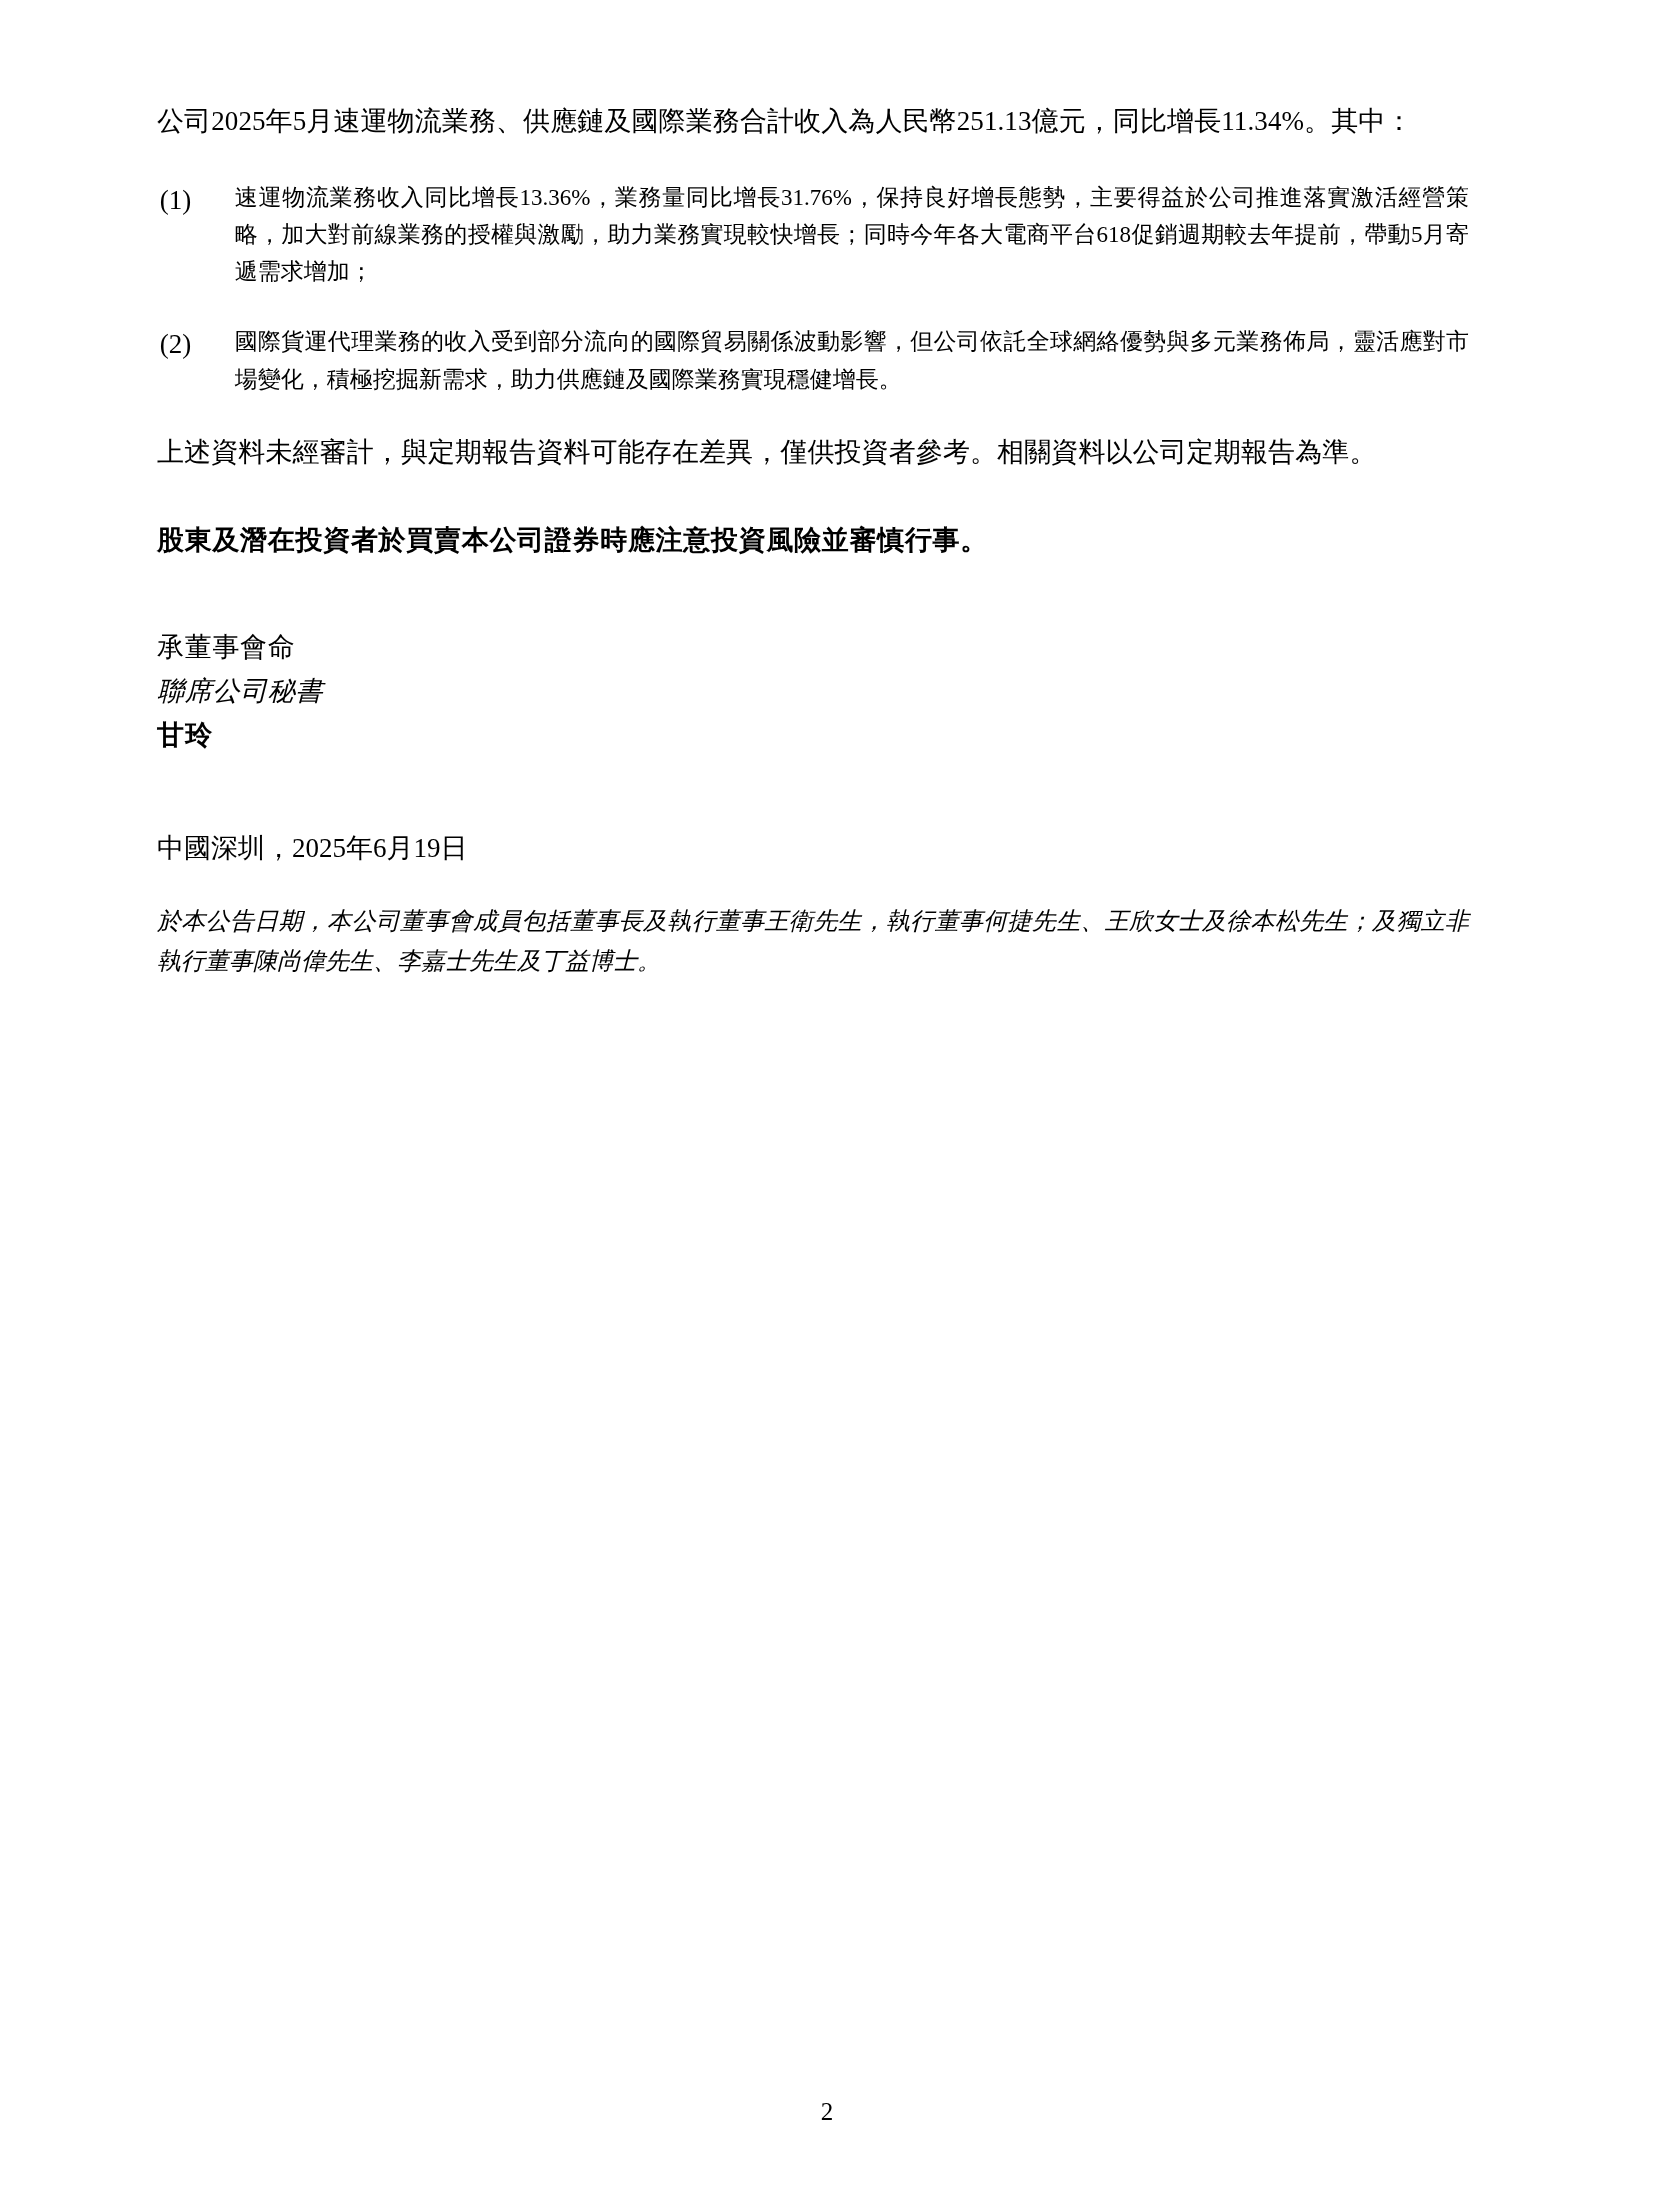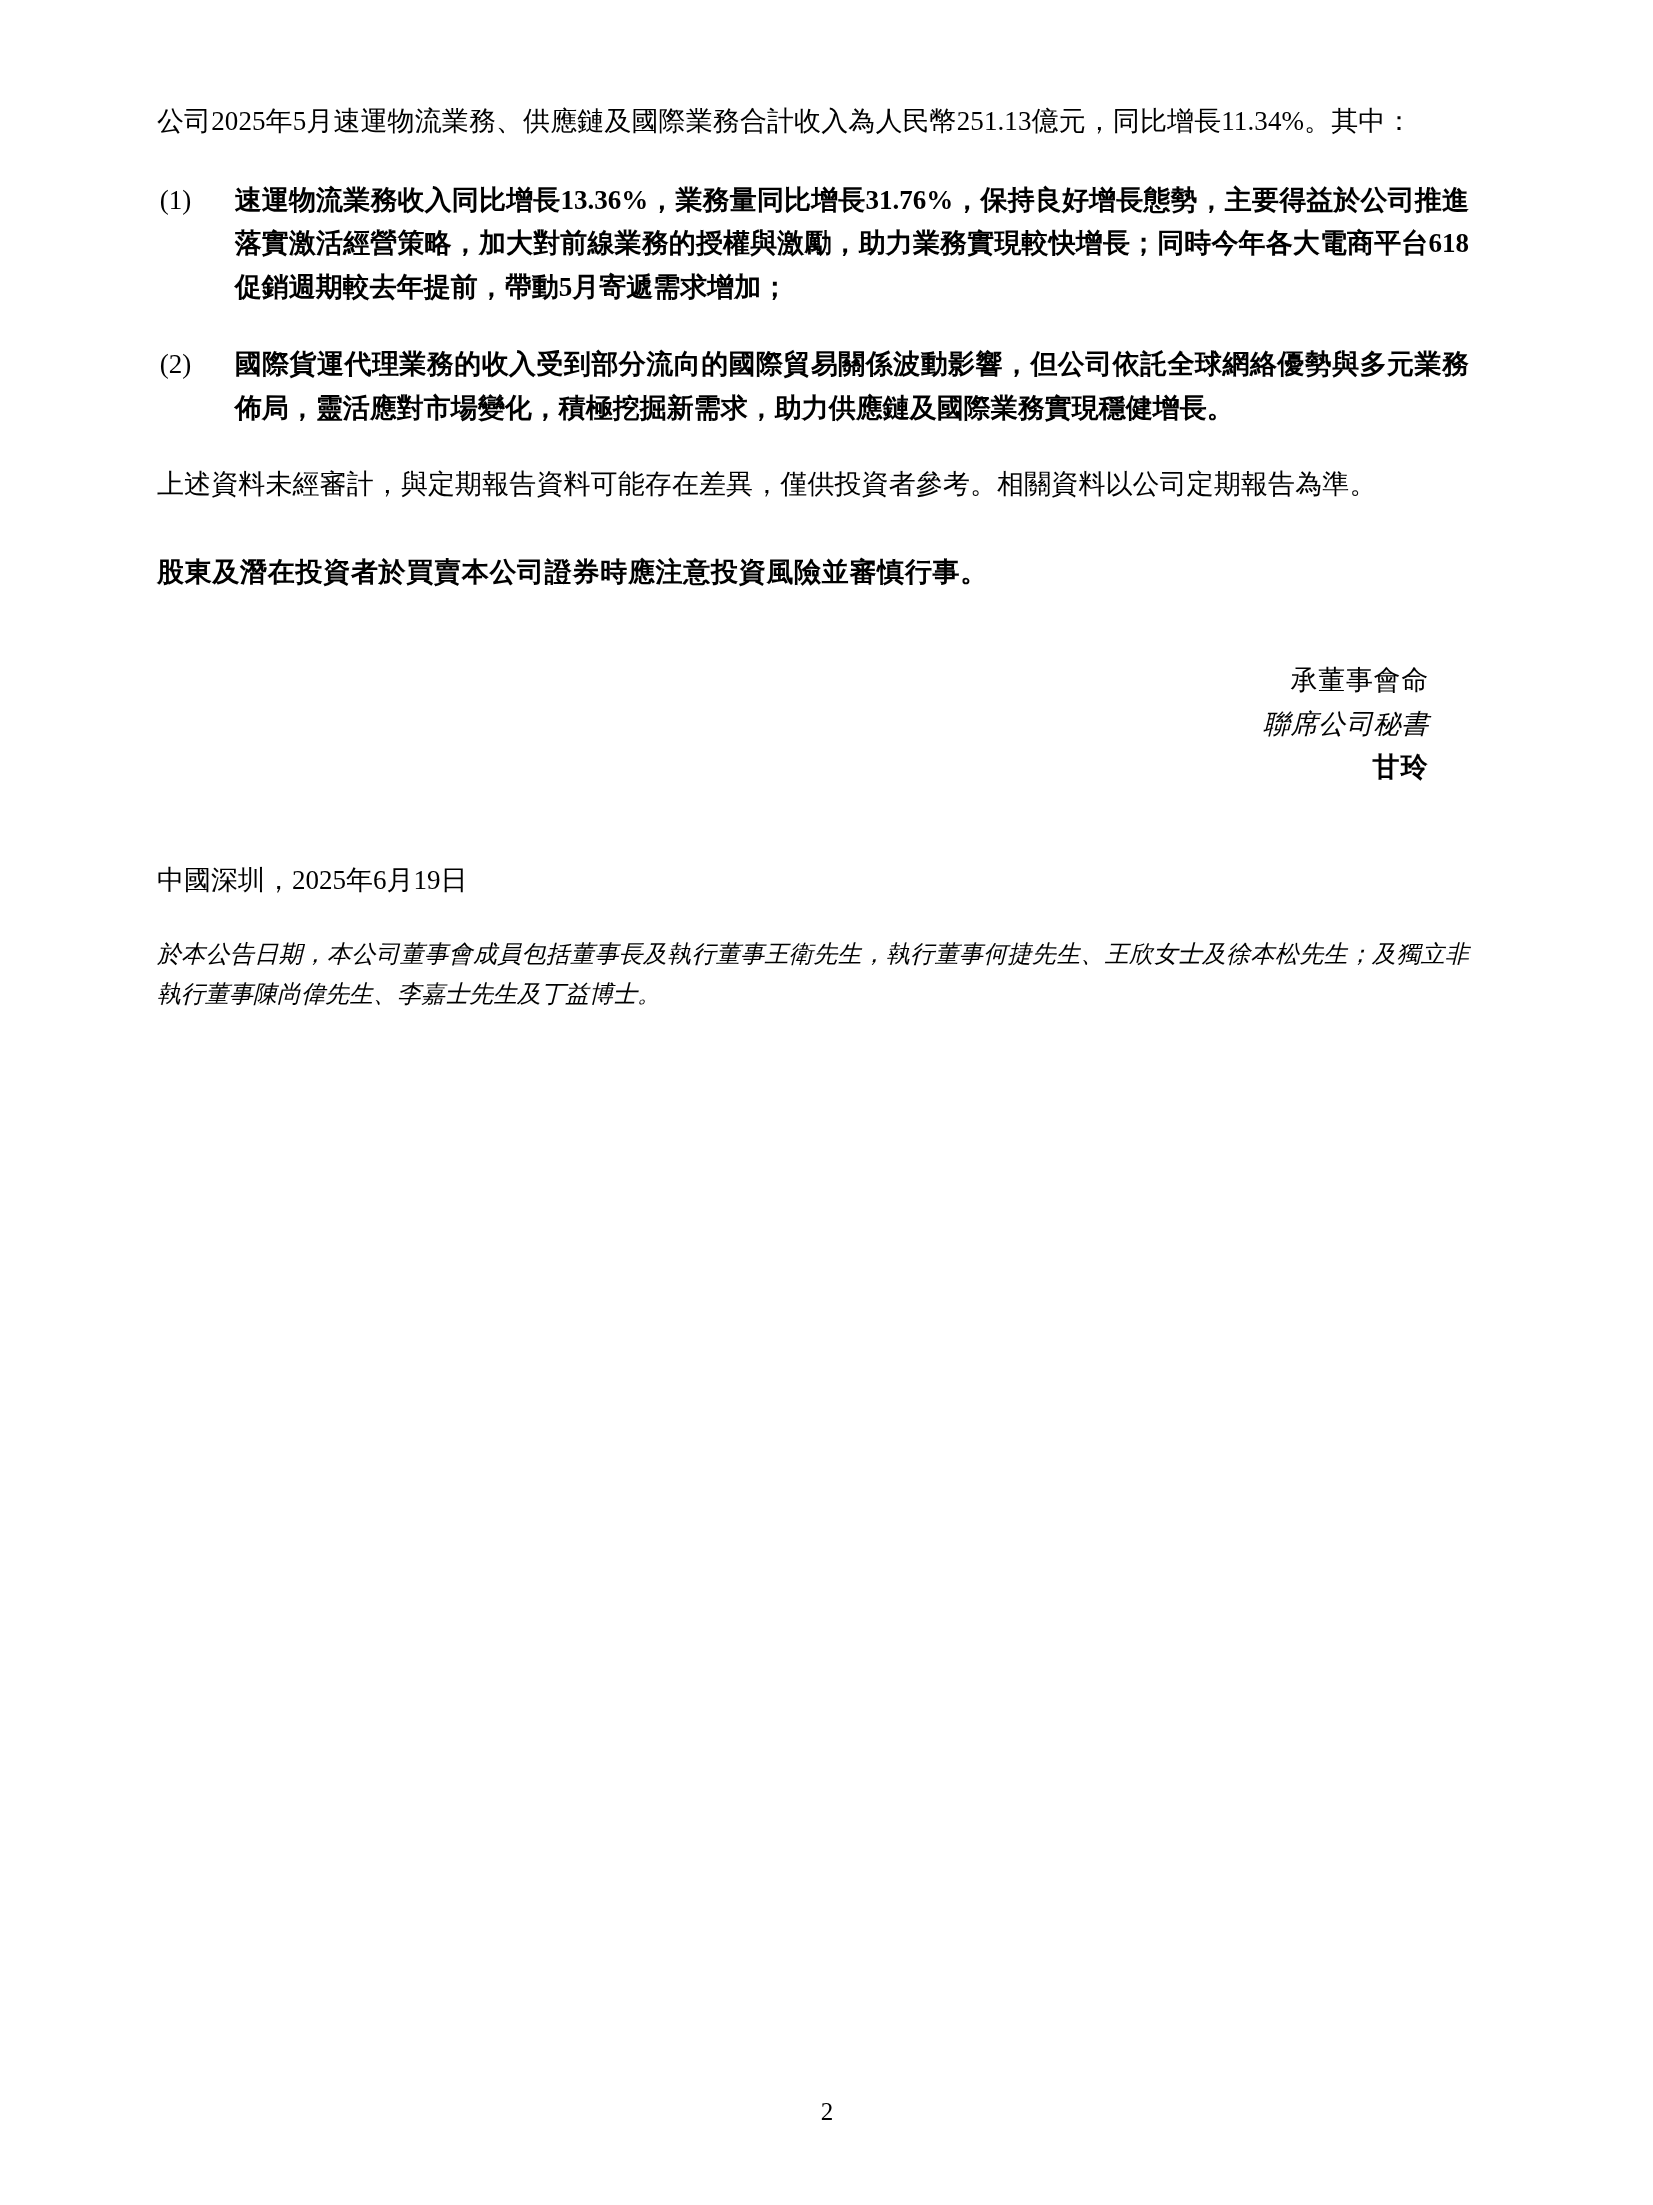--- a/index.html
+++ b/index.html
@@ -40,36 +40,34 @@
     padding-left: 2.7px;
   }
   .numbered .marker {
     flex: 0 0 auto;
     width: 75px;
     font-size: 27px;
     line-height: 1.62;
   }
   .numbered .body {
     flex: 1 1 auto;
-    font-size: 27px;
+    font-size: 23px;
     line-height: 1.62;
     text-align: justify;
     text-justify: inter-character;
-    font-weight: bold;
   }
   .bold-note {
     font-size: 27px;
     font-weight: bold;
     line-height: 1.62;
     margin: 44px 0 16px 0;
     letter-spacing: 0.7px;
   }
   .signature {
     margin-top: 64px;
-    text-align: right;
     padding-right: 40px;
   }
   .signature div {
     font-size: 27px;
     line-height: 1.62;
   }
   .sig-board { letter-spacing: 0.7px; }
   .sig-company { font-weight: bold; letter-spacing: 0.7px; }
   .sig-title { font-style: italic; letter-spacing: 0.7px; }
   .sig-name { font-weight: bold; letter-spacing: 1.3px; }

